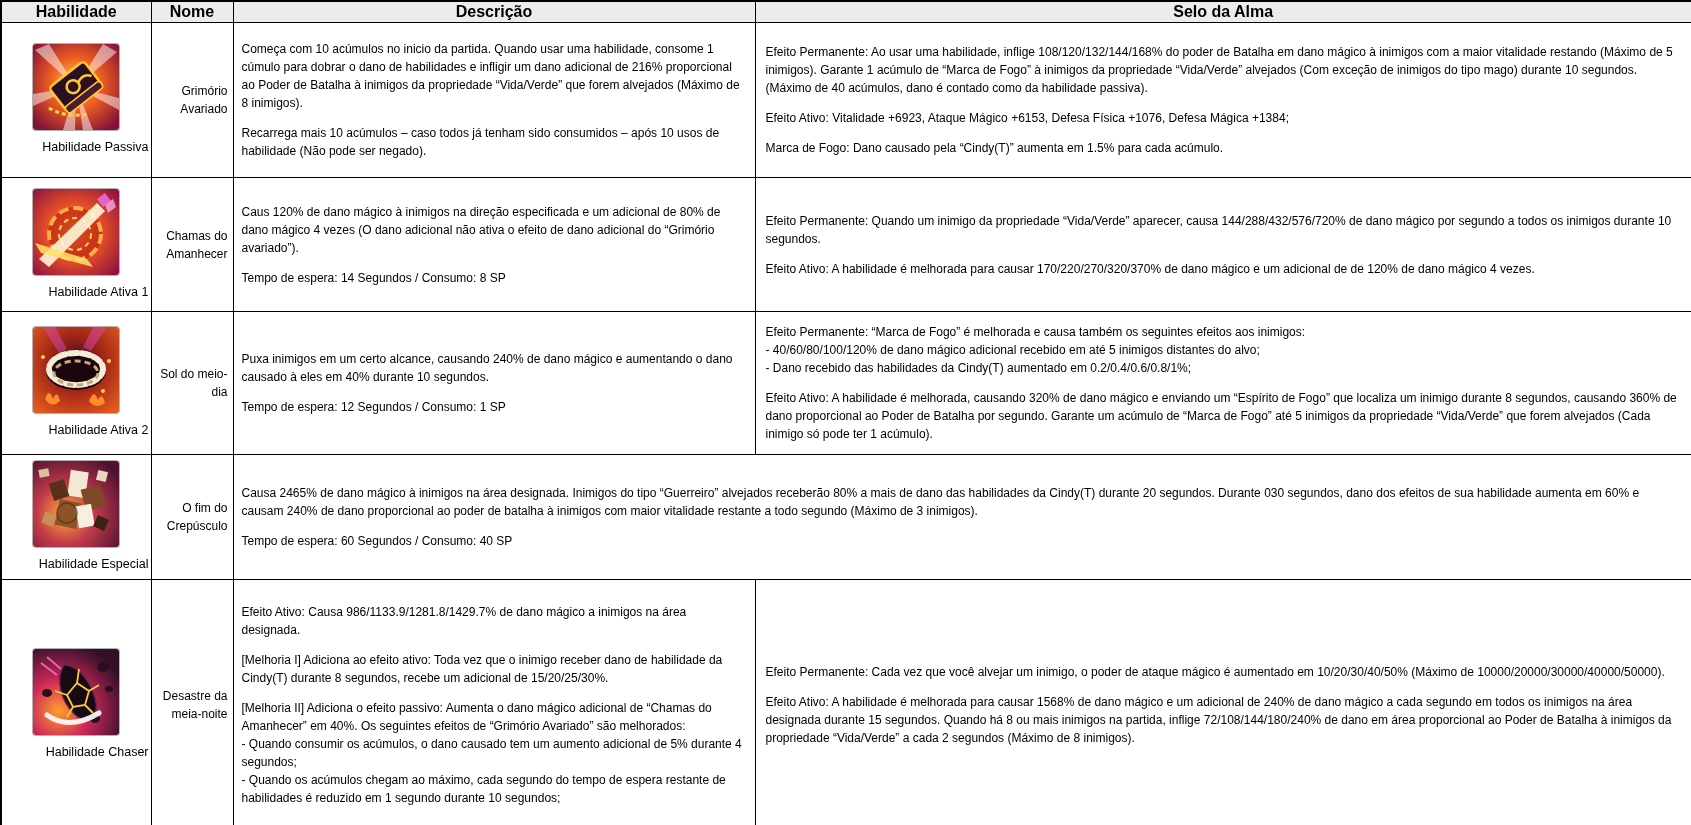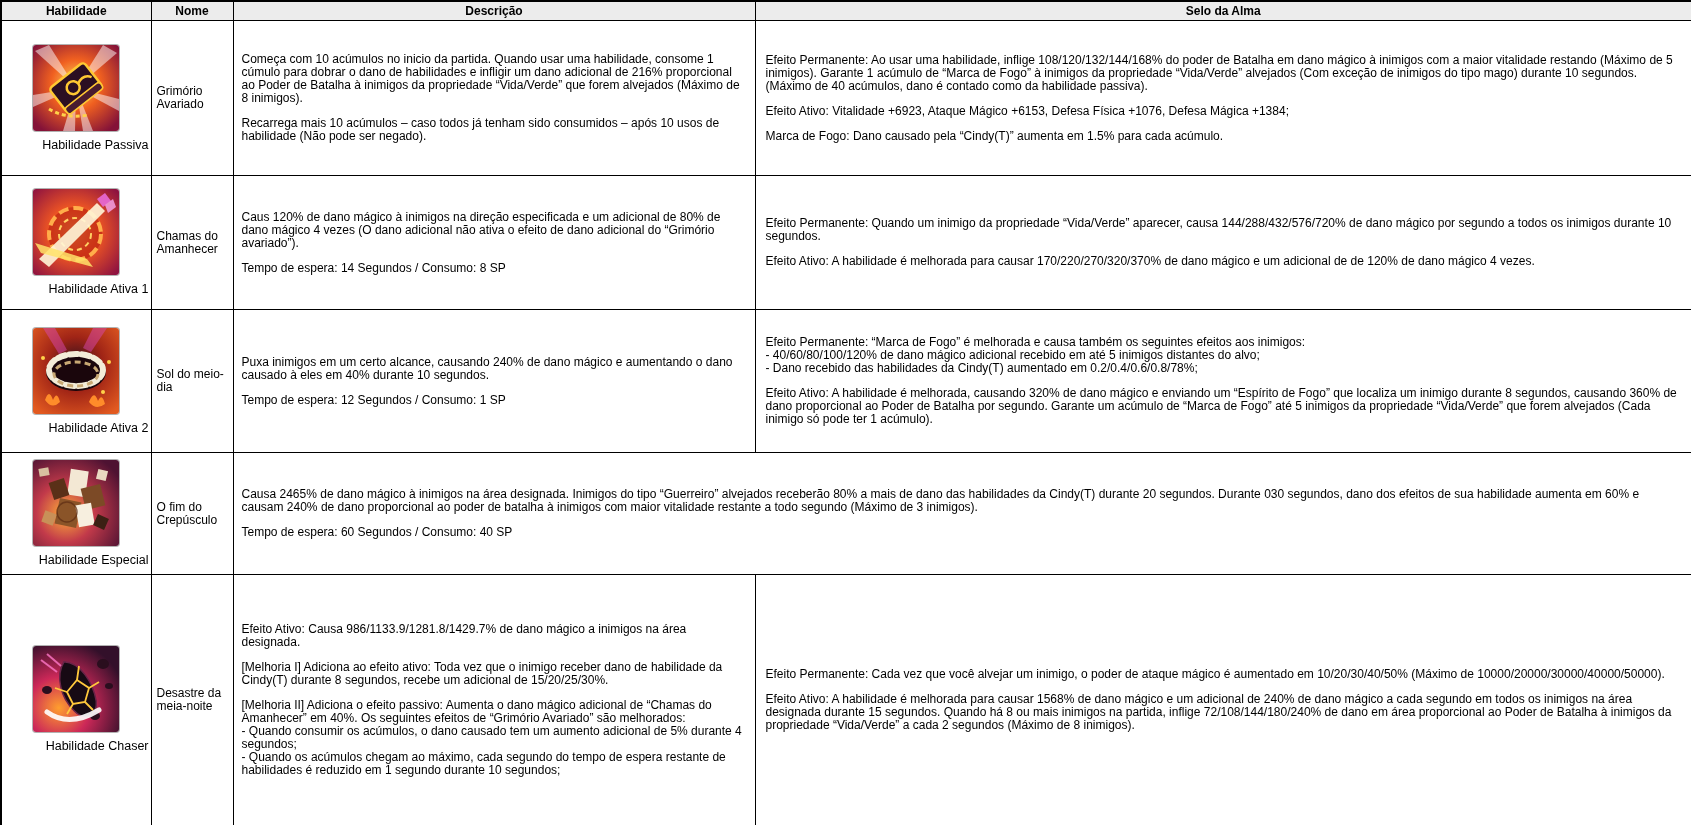--- a/index.html
+++ b/index.html
@@ -1,25 +1,25 @@
 <!DOCTYPE html>
 <html><head>
 <meta charset="utf-8">
 <style>
   html,body{margin:0;padding:0;background:#fff;}
   body{font-family:"Liberation Sans","DejaVu Sans",sans-serif;color:#000;width:1691px;}
   table.skill-table{border-collapse:collapse;table-layout:fixed;width:1691px;background:#fff;border:2px solid #000;}
   .skill-table th,.skill-table td{border:1px solid #000;}
-  thead th{height:16px;background:#ececec;font-size:12px;font-weight:bold;text-align:center;border-bottom:2px solid #000;padding:1px 0;margin-left:10px;}
-  .skill-table td{vertical-align:middle;font-size:12px;line-height:13px;}
+  thead th{height:16px;background:#ececec;font-size:16px;font-weight:bold;text-align:center;border-bottom:2px solid #000;padding:1px 0;margin-left:10px;}
+  .skill-table td{vertical-align:middle;font-size:12px;line-height:18px;}
   .cell-hab{text-align:center;padding:6px 2px;}
   .icon-box{width:86px;height:86px;margin:0 auto;border-radius:3px;overflow:hidden;box-shadow:0 0 0 1px rgba(0,0,0,.3);}
   .icon-box svg{width:100%;height:100%;display:block;}
   .slot-label{margin-top:8px;font-size:12.5px;text-align:right;}
-  .cell-nome{text-align:left;padding:0 5px;line-height:15px;}
+  .cell-nome{text-align:right;padding:0 5px;line-height:15px;}
   .cell-desc{padding:5px 8px;}
   .cell-selo{padding:5px 10px;}
   p.blk{margin:0;}
   p.blk.gap{margin-top:12px;}
   b{font-weight:normal;}
 </style>
 </head>
 <body>
 
 <table class="skill-table">
@@ -146,21 +146,21 @@
           <div class="slot-label">Habilidade Ativa 2</div>
         </td>
         <td class="cell-nome">Sol do meio-dia</td>
         <td class="cell-desc">
           <p class="blk"><span>Puxa inimigos em um certo alcance, causando 240% de dano mágico e aumentando o dano causado à eles em 40% durante 10 segundos.</span></p>
           <p class="blk gap"><b>Tempo de espera:</b><span> 12 Segundos / </span><b>Consumo:</b><span> 1 SP</span></p>
         </td>
         <td class="cell-selo">
           <p class="blk"><b>Efeito Permanente:</b><span> “Marca de Fogo” é melhorada e causa também os seguintes efeitos aos inimigos:</span></p>
           <p class="blk"><span>- 40/60/80/100/120% de dano mágico adicional recebido em até 5 inimigos distantes do alvo;</span></p>
-          <p class="blk"><span>- Dano recebido das habilidades da Cindy(T) aumentado em 0.2/0.4/0.6/0.8/78%;</span></p>
+          <p class="blk"><span>- Dano recebido das habilidades da Cindy(T) aumentado em 0.2/0.4/0.6/0.8/1%;</span></p>
           <p class="blk gap"><b>Efeito Ativo:</b><span> A habilidade é melhorada, causando 320% de dano mágico e enviando um “Espírito de Fogo” que localiza um inimigo durante 8 segundos, causando 360% de dano proporcional ao Poder de Batalha por segundo. Garante um acúmulo de “Marca de Fogo” até 5 inimigos da propriedade “Vida/Verde” que forem alvejados (Cada inimigo só pode ter 1 acúmulo).</span></p>
         </td>
       </tr>
       <tr style="height: 122px;">
         <td class="cell-hab">
           <div class="icon-box">
             <svg viewBox="0 0 86 86" xmlns="http://www.w3.org/2000/svg">
   <defs>
                 <radialGradient id="ig4" cx="38%" cy="62%" r="75%">
     <stop offset="0%" stop-color="#ffb238"></stop>

